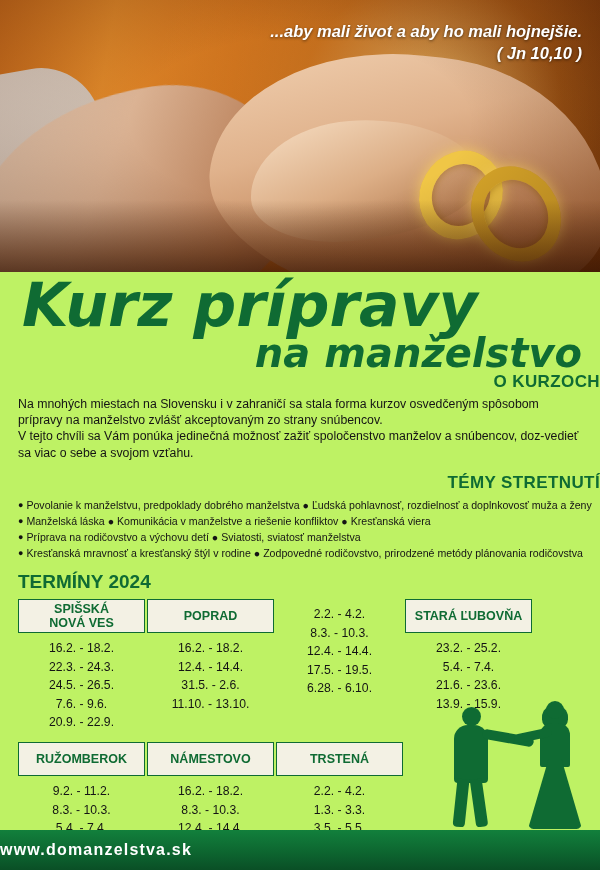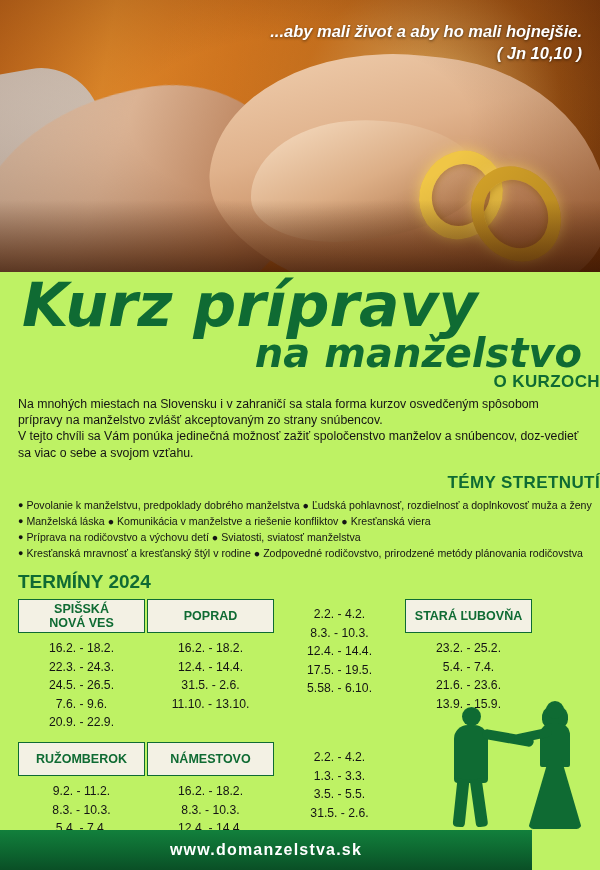--- a/index.html
+++ b/index.html
@@ -160,23 +160,23 @@
   .sil.wom-body { left: 98px; top: 26px; width: 30px; height: 44px; border-radius: 12px 12px 2px 2px; }
   .sil.wom-skirt {
     left: 86px; top: 62px; width: 54px; height: 70px;
     border-radius: 40% 40% 10% 10% / 70% 70% 10% 10%;
     clip-path: polygon(38% 0, 62% 0, 100% 100%, 0 100%);
   }
   .sil.wom-arm { left: 72px; top: 34px; width: 38px; height: 9px; border-radius: 6px; transform: rotate(-12deg); }
 
   
   .footer {
-    position: absolute; left: 0; bottom: 0; width: 532px; height: 40px;
+    position: absolute; left: 0; bottom: 0; width: 600px; height: 40px;
     background: linear-gradient(180deg, #12803c 0%, #0d6630 55%, #0a4f26 100%);
-    display: flex; align-items: center; justify-content: center; margin-top: 36px;
+    display: flex; align-items: center;  margin-top: 36px;
   }
   .footer a {
     color: #ffffff; font-weight: bold; font-size: 16px; text-decoration: none;
     letter-spacing: 1.2px;
   }
 </style>
 </head>
 <body>
 
 <div class="poster">
@@ -240,21 +240,21 @@
           <div>31.5.  -    2.6.</div>
           <div>11.10. - 13.10.</div>
         </div>
       </div>
       <div class="col">
         <div class="dates">
           <div>2.2.  -   4.2.</div>
           <div>8.3.  -  10.3.</div>
           <div>12.4. - 14.4.</div>
           <div>17.5. - 19.5.</div>
-          <div>5.58. -  6.10.</div>
+          <div>6.28. -  6.10.</div>
         </div>
       </div>
       <div class="col wide">
         <div class="hdr">STARÁ ĽUBOVŇA</div>
         <div class="dates">
           <div>23.2. - 25.2.</div>
           <div>5.4. -   7.4.</div>
           <div>21.6. - 23.6.</div>
           <div>13.9. - 15.9.</div>
         </div>
@@ -274,20 +274,21 @@
       <div class="col">
         <div class="hdr">NÁMESTOVO</div>
         <div class="dates">
           <div>16.2. - 18.2.</div>
           <div>8.3. -  10.3.</div>
           <div>12.4. - 14.4.</div>
           <div>20.9. - 22.9.</div>
         </div>
       </div>
       <div class="col">
+        <div class="hdr">TRSTENÁ</div>
         <div class="dates">
           <div>2.2.  -   4.2.</div>
           <div>1.3.  -   3.3.</div>
           <div>3.5.  -   5.5.</div>
           <div>31.5. -  2.6.</div>
         </div>
       </div>
     </div>
   </div>
 

